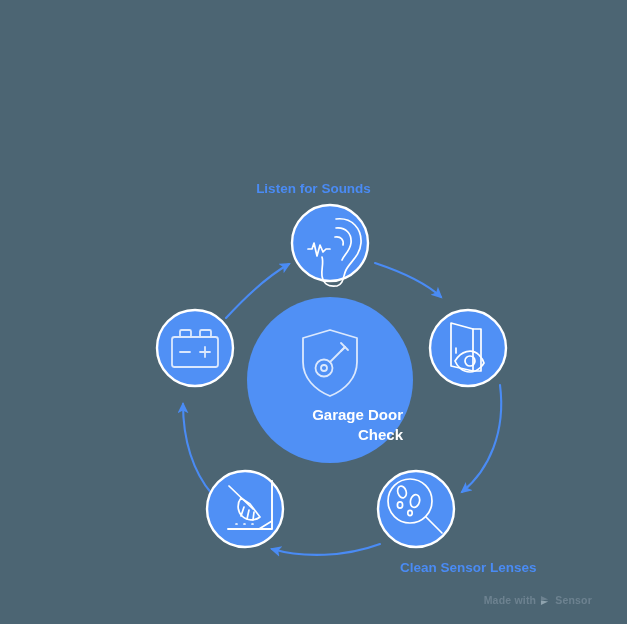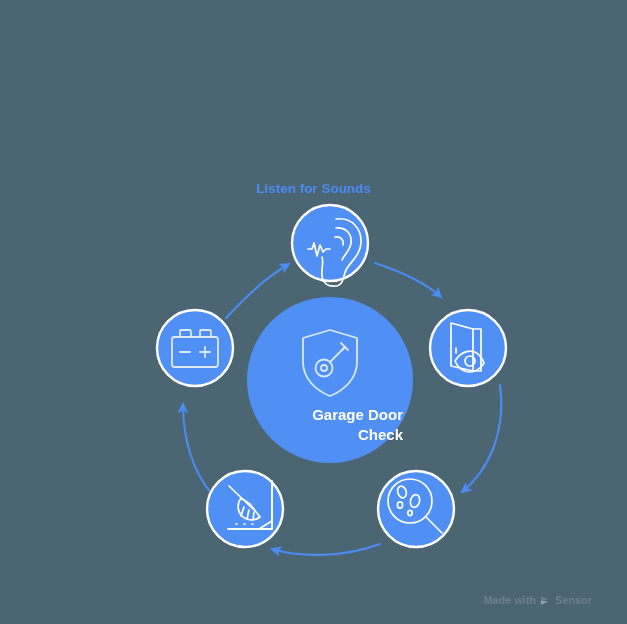--- a/index.html
+++ b/index.html
@@ -159,20 +159,21 @@
       <rect x="172" y="337" width="46" height="30" rx="2.5"></rect>
       <rect x="180" y="330" width="11" height="7" rx="1.5"></rect>
       <rect x="200" y="330" width="11" height="7" rx="1.5"></rect>
       <path d="M180,352 L190,352"></path>
       <path d="M200,352 L210,352"></path>
       <path d="M205,347 L205,357"></path>
     </g>
   </svg>
 
   <div class="node-label lbl-listen">Listen for Sounds</div>
+  <div class="node-label lbl-clean">Clean Sensor Lenses</div>
 
   <div class="center-text">
     <div>Garage Door</div>
     <div>Check</div>
   </div>
 
   <div class="watermark">
     <span>Made with</span>
     <span class="np-logo">
       <svg viewBox="0 0 12 12" width="11" height="11">

